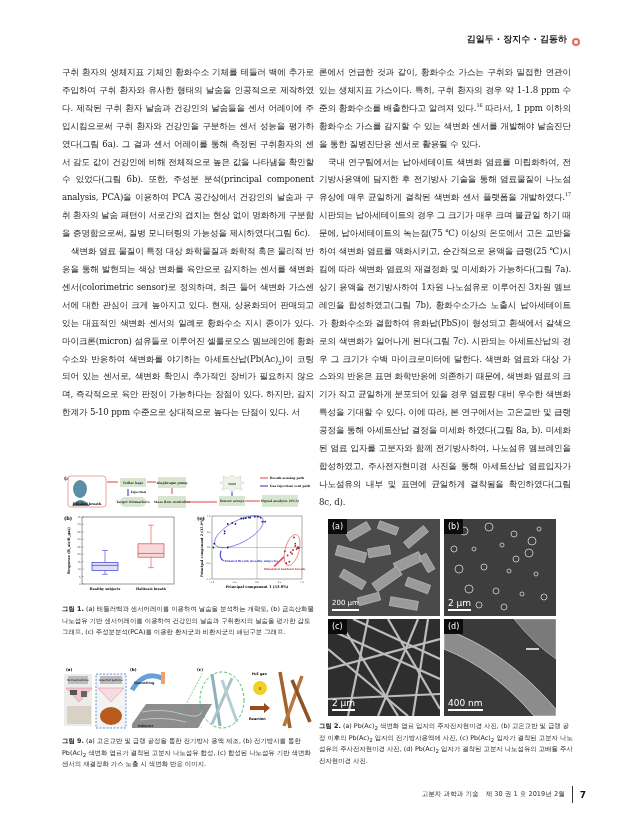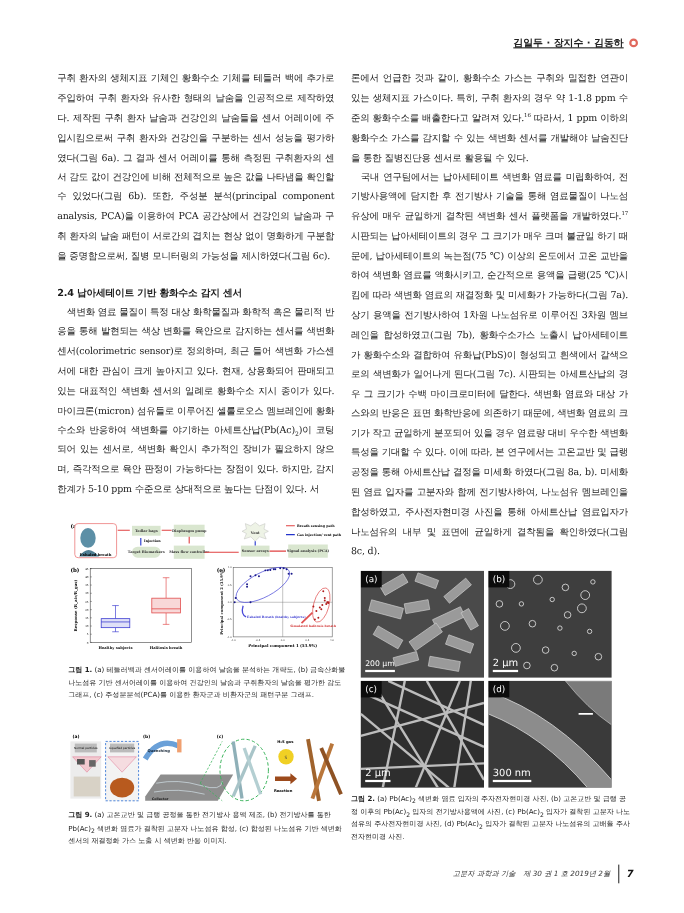--- a/index.html
+++ b/index.html
@@ -1,24 +1,24 @@
 <!DOCTYPE html>
 <html><head>
 <meta charset="utf-8">
 <style>
   * { box-sizing: border-box; margin: 0; padding: 0; }
   html, body { width: 622px; height: 830px; background: #ffffff; overflow: hidden; }
   body { position: relative; font-family: "DejaVu Serif", serif; color: #1a1a1a; }
 
-  .header { position: absolute; top: 32px; right: 42px; height: 14px; display: flex; align-items: center; gap: 5px;
-            font-family: "DejaVu Sans", sans-serif; font-size: 9px; font-weight: bold; color: #222; text-decoration: underline; }
+  .header { position: absolute; top: 32px; right: 42px; height: 14px; display: flex; align-items: flex-end; gap: 5px;
+            font-family: "DejaVu Sans", sans-serif; font-size: 9px; font-weight: bold; color: #222; }
   .header .dot { width: 8px; height: 8px; border-radius: 50%; border: 2px solid #e0685c; background: #fff; }
 
   .col { position: absolute; top: 64px; width: 252px; font-size: 8.6px; line-height: 17.9px; text-align: justify; letter-spacing: -0.15px; }
-  .col.left { left: 52px; }
+  .col.left { left: 62px; }
   .col.right { left: 319px; }
   .col p { text-indent: 0; }
   .col p.indent { text-indent: 9px; }
   .section-title { font-family: "DejaVu Sans", sans-serif; font-weight: bold; font-size: 8.8px; margin-top: 16px; line-height: 17px; }
   sup { font-size: 5px; vertical-align: super; line-height: 0; }
   sub { font-size: 5.5px; vertical-align: sub; line-height: 0; }
 
   
   .fig6 { position: absolute; left: 62px; top: 472px; width: 252px; height: 128px; }
   .fig6 svg { width: 252px; height: 128px; }
@@ -36,36 +36,35 @@
   .fig8 { position: absolute; left: 328px; top: 519px; width: 240px; height: 200px; display: grid;
           grid-template-columns: 112px 112px; grid-template-rows: 97px 97px; gap: 3px 4px; }
   .sem { position: relative; overflow: hidden; background: #555; }
   .sem .tag { position: absolute; left: 0; top: 0; background: #0c0c0c; color: #fff; font-family: "DejaVu Sans", sans-serif;
               font-size: 8px; padding: 3px 4px; }
   .sem .scale { position: absolute; left: 4px; bottom: 5px; color: #fff; font-family: "DejaVu Sans", sans-serif; font-size: 9px; line-height: 10px; }
   .sem .scale.small { font-size: 7px; text-align: right; }
   .sem .bar { display: block; height: 2px; background: #fff; margin-top: 1px; }
   .sem svg { position: absolute; left: 0; top: 0; width: 100%; height: 100%; }
 
-  .footer { position: absolute; top: 786px; right: 46px; display: flex; align-items: center; gap: 7px;
-            font-family: "DejaVu Sans", sans-serif; font-size: 6.6px; color: #333; font-style: italic; }
+  .footer { position: absolute; top: 786px; right: 36px; display: flex; align-items: center; gap: 7px;
+            font-family: "DejaVu Sans", sans-serif; font-size: 6.6px; color: #333; }
   .footer .sep { width: 1px; height: 17px; background: #333; }
   .footer .page { font-weight: bold; font-size: 9px; color: #111; }
 </style>
 </head>
 <body>
 
 <div class="header">
   <span>김일두 · 장지수 · 김동하</span>
   <span class="dot"></span>
 </div>
 
 <div class="col left">
   <p>구취 환자의 생체지표 기체인 황화수소 기체를 테들러 백에 추가로 주입하여 구취 환자와 유사한 형태의 날숨을 인공적으로 제작하였다. 제작된 구취 환자 날숨과 건강인의 날숨들을 센서 어레이에 주입시킴으로써 구취 환자와 건강인을 구분하는 센서 성능을 평가하였다(그림 6a). 그 결과 센서 어레이를 통해 측정된 구취환자의 센서 감도 값이 건강인에 비해 전체적으로 높은 값을 나타냄을 확인할 수 있었다(그림 6b). 또한, 주성분 분석(principal component analysis, PCA)을 이용하여 PCA 공간상에서 건강인의 날숨과 구취 환자의 날숨 패턴이 서로간의 겹치는 현상 없이 명화하게 구분함을 증명함으로써, 질병 모니터링의 가능성을 제시하였다(그림 6c).</p>
-  <div class="section-title">2.4 납아세테이트 기반 황화수소 감지 센서</div>
   <p class="indent"><span>색변화 염료 물질이 특정 대상 화학물질과 화학적 혹은 물리적 반응을 통해 발현되는 색상 변화를 육안으로 감지하는 센서를 색변화 센서(colorimetric sensor)로 정의하며, 최근 들어 색변화 가스센서에 대한 관심이 크게 높아지고 있다. 현재, 상용화되어 판매되고 있는 대표적인 색변화 센서의 일례로 황화수소 지시 종이가 있다. 마이크론(micron) 섬유들로 이루어진 셀룰로오스 멤브레인에 황화수소와 반응하여 색변화를 야기하는 아세트산납(Pb(Ac)</span><sub>2</sub><span>)이 코팅되어 있는 센서로, 색변화 확인시 추가적인 장비가 필요하지 않으며, 즉각적으로 육안 판정이 가능하다는 장점이 있다. 하지만, 감지한계가 5-10 ppm 수준으로 상대적으로 높다는 단점이 있다. 서</span></p>
 </div>
 
 <div class="col right">
   <p><span>론에서 언급한 것과 같이, 황화수소 가스는 구취와 밀접한 연관이 있는 생체지표 가스이다. 특히, 구취 환자의 경우 약 1-1.8 ppm 수준의 황화수소를 배출한다고 알려져 있다.</span><sup>16</sup><span> 따라서, 1 ppm 이하의 황화수소 가스를 감지할 수 있는 색변화 센서를 개발해야 날숨진단을 통한 질병진단용 센서로 활용될 수 있다.</span></p>
   <p class="indent"><span>국내 연구팀에서는 납아세테이트 색변화 염료를 미립화하여, 전기방사용액에 담지한 후 전기방사 기술을 통해 염료물질이 나노섬유상에 매우 균일하게 결착된 색변화 센서 플랫폼을 개발하였다.</span><sup>17</sup><span> 시판되는 납아세테이트의 경우 그 크기가 매우 크며 불균일 하기 때문에, 납아세테이트의 녹는점(75 ℃) 이상의 온도에서 고온 교반을 하여 색변화 염료를 액화시키고, 순간적으로 용액을 급랭(25 ℃)시킴에 따라 색변화 염료의 재결정화 및 미세화가 가능하다(그림 7a). 상기 용액을 전기방사하여 1차원 나노섬유로 이루어진 3차원 멤브레인을 합성하였고(그림 7b), 황화수소가스 노출시 납아세테이트가 황화수소와 결합하여 유화납(PbS)이 형성되고 흰색에서 갈색으로의 색변화가 일어나게 된다(그림 7c). 시판되는 아세트산납의 경우 그 크기가 수백 마이크로미터에 달한다. 색변화 염료와 대상 가스와의 반응은 표면 화학반응에 의존하기 때문에, 색변화 염료의 크기가 작고 균일하게 분포되어 있을 경우 염료량 대비 우수한 색변화 특성을 기대할 수 있다. 이에 따라, 본 연구에서는 고온교반 및 급랭 공정을 통해 아세트산납 결정을 미세화 하였다(그림 8a, b). 미세화된 염료 입자를 고분자와 함께 전기방사하여, 나노섬유 멤브레인을 합성하였고, 주사전자현미경 사진을 통해 아세트산납 염료입자가 나노섬유의 내부 및 표면에 균일하게 결착됨을 확인하였다(그림 8c, d).</span></p>
 </div>
 
 <div class="fig6">
   <svg viewBox="0 0 252 128" font-family="DejaVu Serif, serif">
@@ -325,21 +324,21 @@
     <span class="tag">(c)</span>
     <span class="scale"><span>2 μm</span><span class="bar"></span></span>
   </div>
   <div class="sem" style="background:#3a3a3a;">
     <svg viewBox="0 0 112 97">
       <path d="M0 10 Q60 30 112 90 L112 97 L90 97 Q50 50 0 30 Z" fill="#8c8c8c" stroke="#d0d0d0" stroke-width="0.8"></path>
       <path d="M70 0 L112 0 L112 40 Q90 25 70 0 Z" fill="#7a7a7a" stroke="#c8c8c8" stroke-width="0.6"></path>
       <line x1="82" y1="30" x2="95" y2="30" stroke="#fff" stroke-width="1.5"></line>
     </svg>
     <span class="tag">(d)</span>
-    <span class="scale"><span>300 nm</span><span class="bar"></span></span>
+    <span class="scale"><span>400 nm</span><span class="bar"></span></span>
   </div>
 </div>
 
 <div class="caption cap8">
   <b>그림 2.</b><span> (a) Pb(Ac)</span><sub>2</sub><span> 색변화 염료 입자의 주자전자현미경 사진, (b) 고온교반 및 급랭 공정 이후의 Pb(Ac)</span><sub>2</sub><span> 입자의 전기방사용액에 사진, (c) Pb(Ac)</span><sub>2</sub><span> 입자가 결착된 고분자 나노섬유의 주사전자현미경 사진, (d) Pb(Ac)</span><sub>2</sub><span> 입자가 결착된 고분자 나노섬유의 고배율 주사전자현미경 사진.</span>
 </div>
 
 <div class="footer">
   <span>고분자 과학과 기술</span>
   <span>제 30 권 1 호 2019년 2월</span>

